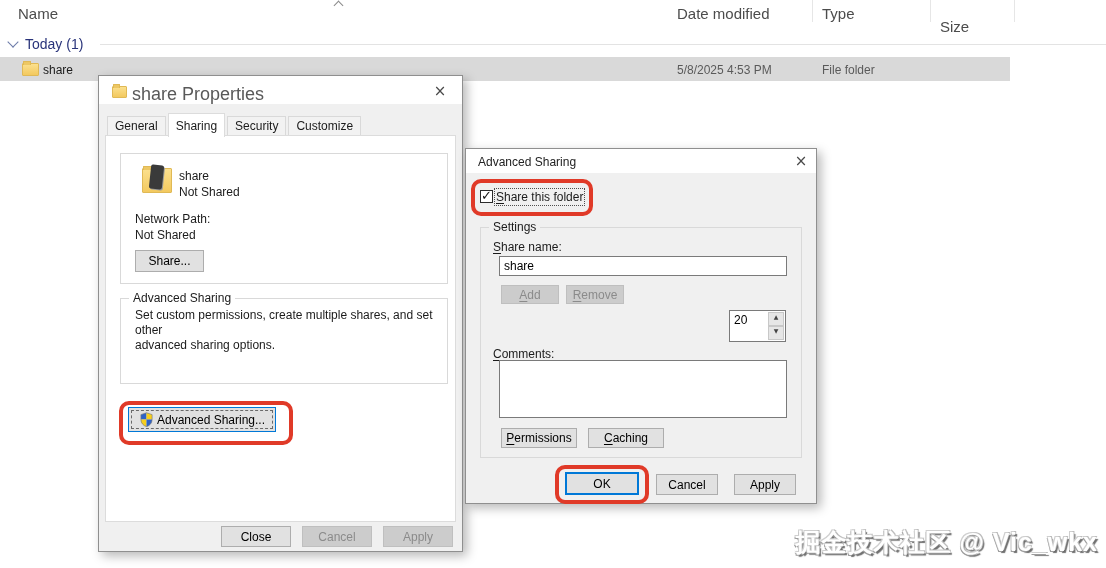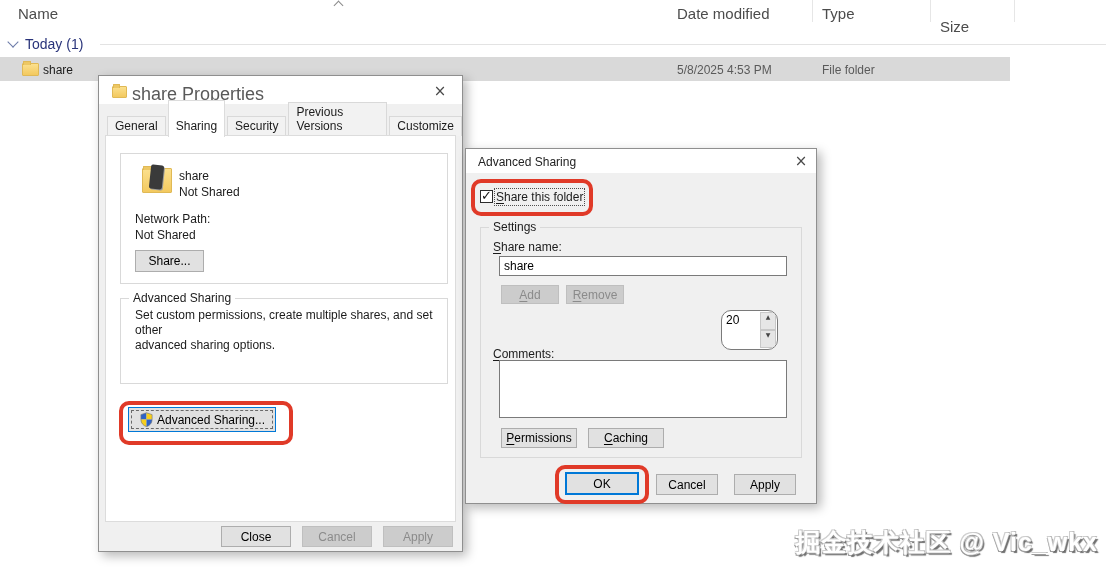--- a/index.html
+++ b/index.html
@@ -26,21 +26,21 @@
 
   
   .dialog{background:#f0f0f0;border:1px solid #8f8f8f;box-shadow:4px 4px 10px rgba(0,0,0,.28);}
   .titlebar{position:absolute;left:0;top:0;right:0;background:#fff;}
   .title-text{font-size:18px;color:#595959;}
   .close-x{font-family:"DejaVu Sans",sans-serif;font-size:15px;color:#4a4a4a;text-align:center;line-height:20px;cursor:default;}
 
   
   .tabs{display:flex;align-items:flex-end;gap:2px;}
   .tab{font-size:12px;color:#1b1b1b;background:#f2f2f2;border:1px solid #d9d9d9;border-bottom:none;padding:2px 7px 3px 7px;}
-  .tab.active{background:#fff;border-color:#dcdcdc;padding-top:18px;padding-bottom:4px;margin-bottom:-1px;position:relative;z-index:3;}
+  .tab.active{background:#fff;border-color:#dcdcdc;padding-top:5px;padding-bottom:4px;margin-bottom:-1px;position:relative;z-index:3;}
 
   .page{background:#fff;border:1px solid #dcdcdc;}
   .groupbox{border:1px solid #d9d9d9;position:absolute;}
   .gb-label{position:absolute;top:-8px;left:8px;padding:0 4px;font-size:12px;color:#1b1b1b;white-space:nowrap;}
   .gb-label.on-white{background:#fff;}
   .gb-label.on-gray{background:#f0f0f0;}
 
   .btn{position:absolute;display:flex;align-items:center;justify-content:center;background:#e1e1e1;border:1px solid #adadad;font-size:12px;color:#000;box-sizing:border-box;}
   .btn.disabled{background:#cccccc;border-color:#bfbfbf;color:#8b8b8b;}
   .btn.default-blue{border:2px solid #0078d7;}
@@ -90,21 +90,20 @@
     <div class="titlebar" style="height:28px;">
       <span class="folder" style="left:13px;top:10px;width:13px;height:10px;"></span>
       <span class="abs title-text" style="left:33px;top:8px;">share Properties</span>
       <span class="abs close-x" style="left:328px;top:5px;width:26px;height:20px;">×</span>
     </div>
 
     <div class="abs tabs" style="left:8px;top:38px;height:22px;">
       <span class="tab">General</span>
       <span class="tab active">Sharing</span>
       <span class="tab">Security</span>
-      <span class="tab">Previous Versions</span>
       <span class="tab">Customize</span>
     </div>
 
     <div class="abs page" style="left:6px;top:59px;width:349px;height:385px;">
 
       <div class="groupbox" style="left:14px;top:17px;width:326px;height:129px;">
         <span class="folder" style="left:21px;top:14px;width:28px;height:23px;">
           <span class="thumb" style="left:7px;top:-4px;width:13px;height:24px;"></span>
         </span>
         <span class="abs txt12" style="left:58px;top:15px;">share</span>
@@ -167,21 +166,21 @@
 
       <button class="btn disabled" style="left:20px;top:57px;width:58px;height:19px;">
           <span class="u">A</span>
           <span>dd</span>
         </button>
       <button class="btn disabled" style="left:85px;top:57px;width:58px;height:19px;">
           <span class="u">R</span>
           <span>emove</span>
         </button>
 
-      <div class="textbox" style="left:240px;top:82px;width:57px;height:40px;border-radius:10px;">
+      <div class="textbox" style="left:248px;top:82px;width:57px;height:32px;">
         <span>20</span>
         <span class="spin-col">
           <span class="spin-btn">▲</span>
           <span class="spin-btn">▼</span>
         </span>
       </div>
 
       <span class="abs txt12" style="left:12px;top:119px;"><span class="u">C</span><span>omments:</span></span>
       <div class="textbox" style="left:18px;top:132px;width:288px;height:58px;"></div>
 

